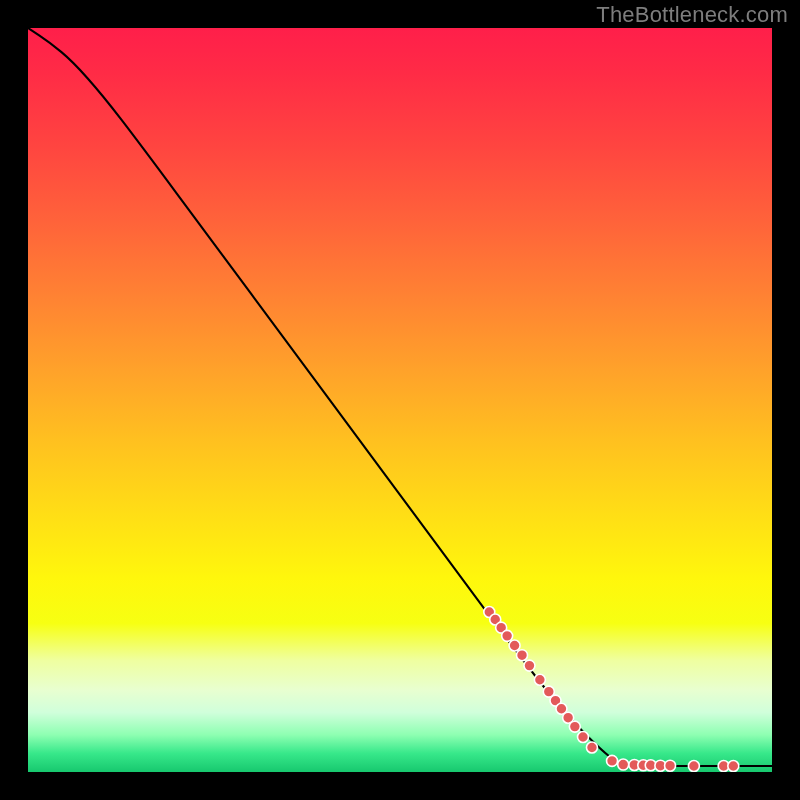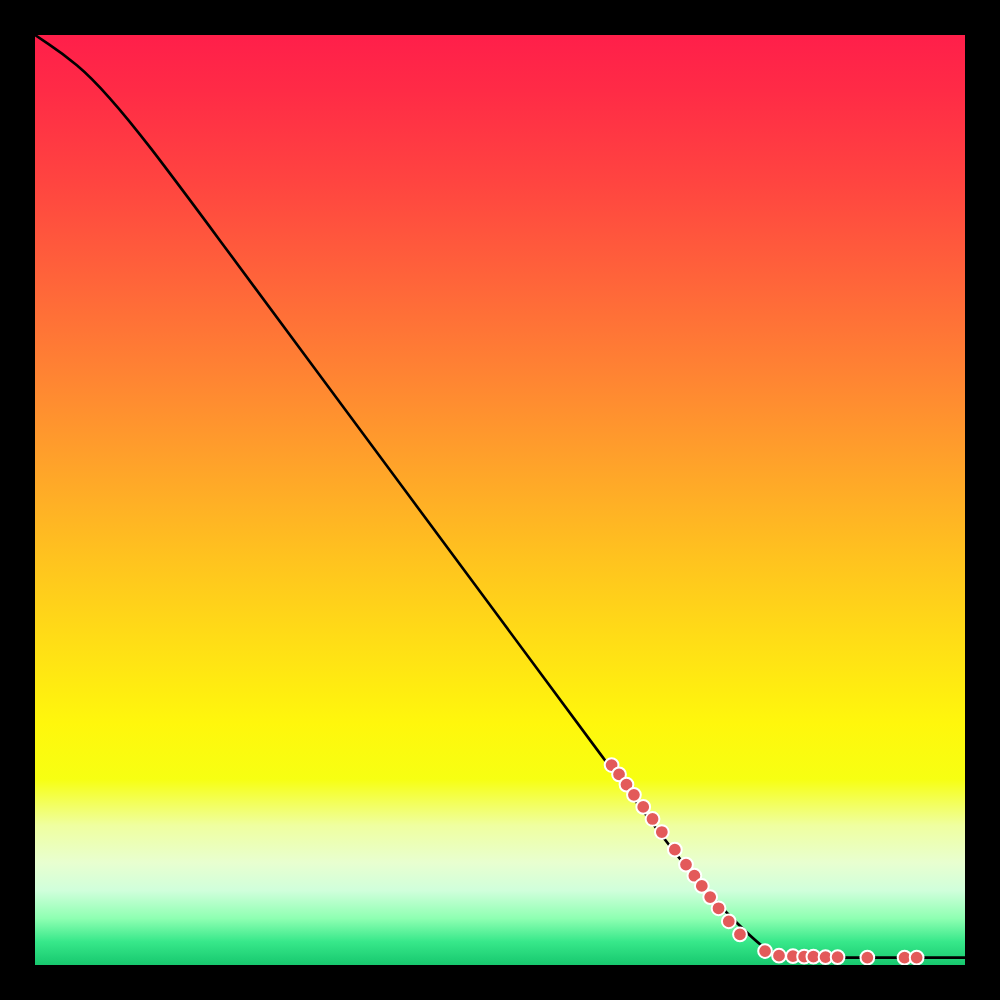--- a/index.html
+++ b/index.html
@@ -71,20 +71,21 @@
   .dot {
     fill: #e35a5a;
     stroke: #ffffff;
     stroke-width: 1.6;
   }
 </style>
 </head>
 <body>
 
 <div class="frame">
+  <div class="watermark">TheBottleneck.com</div>
 
   <div class="plot-area">
     <svg class="svg-overlay" viewBox="0 0 744 744" preserveAspectRatio="none">
       <path id="curve-path" class="curve" d="M 0.00 0.00 Q 0.00 0.00 11.16 7.44 Q 22.32 14.88 33.48 24.18 Q 44.64 33.48 59.52 50.22 Q 74.40 66.96 93.00 91.14 Q 111.60 115.32 148.80 165.54 Q 186.00 215.76 223.20 265.98 Q 260.40 316.20 297.60 366.42 Q 334.80 416.64 372.00 466.86 Q 409.20 517.08 446.40 567.30 Q 483.60 617.52 509.64 651.00 Q 535.68 684.48 558.00 706.80 Q 580.32 729.12 587.76 732.84 Q 595.20 736.56 613.80 737.30 Q 632.40 738.05 651.00 738.05 Q 669.60 738.05 688.20 738.05 Q 706.80 738.05 725.40 738.05 T 744.00 738.05"></path>
       <g id="dots-group">
           <circle cx="461.28" cy="584.04" r="5.5" class="dot"></circle>
           <circle cx="467.23" cy="591.48" r="5.5" class="dot"></circle>
           <circle cx="473.18" cy="599.66" r="5.5" class="dot"></circle>
           <circle cx="479.14" cy="607.85" r="5.5" class="dot"></circle>
           <circle cx="486.58" cy="617.52" r="5.5" class="dot"></circle>

